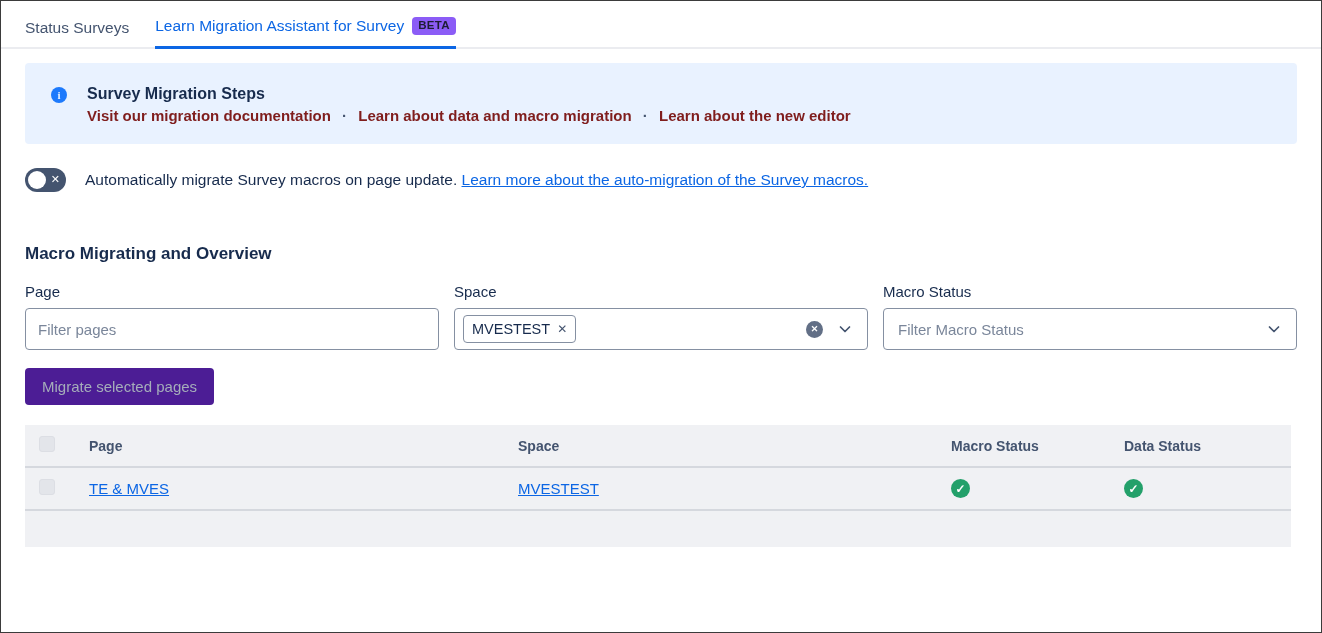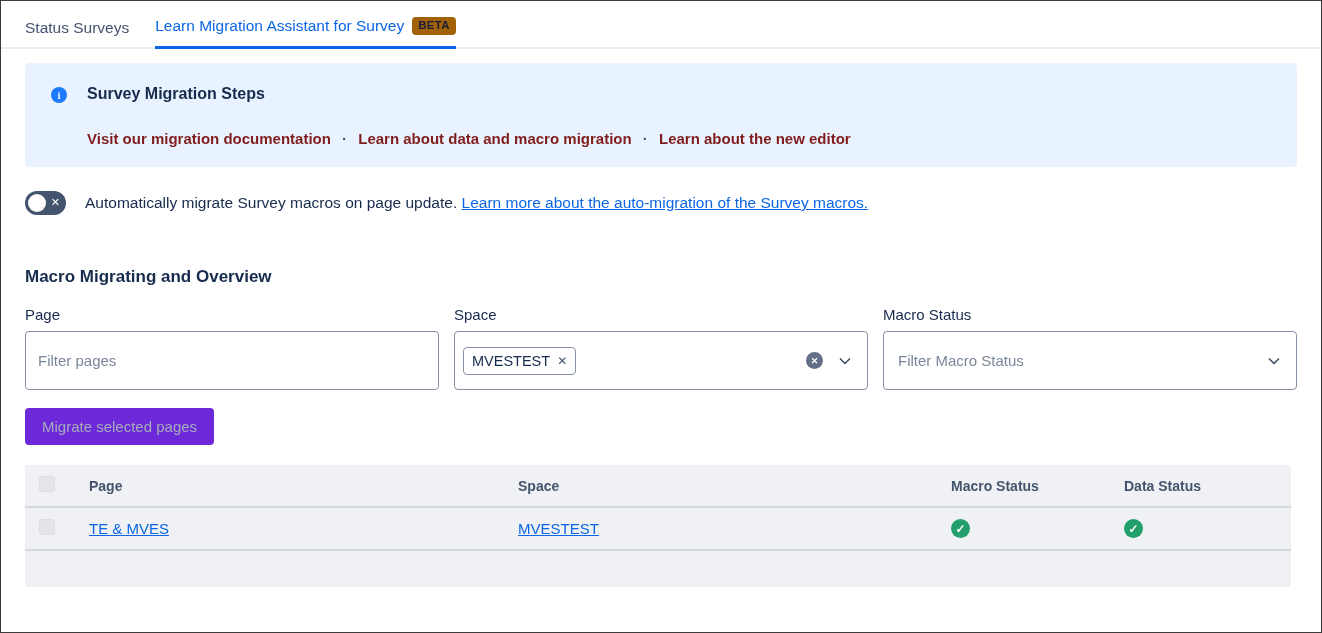--- a/index.html
+++ b/index.html
@@ -23,38 +23,38 @@
   }
   .tab{
     display:flex; align-items:center; gap:8px;
     padding-bottom:11px;
     font-size:15.5px; font-weight:500;
     color:#44546F; cursor:pointer;
     margin-bottom:-2px;
   }
   .tab.active{ color:#0C66E4; border-bottom:3px solid #0C66E4; }
   .beta-badge{
-    background:#a16207; color:#1D1D35;
+    background:#8b5cf6; color:#1D1D35;
     font-size:11.5px; font-weight:700; letter-spacing:.3px;
     padding:3px 6px; border-radius:4px; line-height:1;
   }
   
   .info-panel{
     margin:14px 24px 0 24px;
     background:#E9F2FF; border-radius:4px;
     padding:22px 24px 20px 26px;
     display:flex; gap:20px;
   }
   .info-icon{
     flex:0 0 auto; width:16px; height:16px; margin-top:2px;
     background:#1D7AFC; color:#E9F2FF; border-radius:50%;
     font-size:11px; font-weight:700; font-family:"Liberation Serif", serif;
     display:flex; align-items:center; justify-content:center;
   }
-  .info-title{ font-size:16px; font-weight:700; margin-bottom:27px; }
+  .info-title{ font-size:16px; font-weight:700; margin-bottom:4px; }
   .info-body{ font-size:15px; line-height:24px; max-width:1145px; margin-bottom:9px; }
   .info-links{ font-size:15px; font-weight:600; color:#0C66E4; }
   .info-links a{ color:#7f1d1d; text-decoration:none; cursor:pointer; }
   .link-sep{ color:#44546F; font-weight:700; margin:0 7px; }
   
   .toggle-row{
     margin:24px 24px 0 24px;
     display:flex; align-items:center; gap:19px;
     font-size:15.5px;
   }
@@ -77,21 +77,21 @@
     font-size:17px; font-weight:700;
   }
   
   .filter-row{
     margin:19px 24px 0 24px;
     display:flex; gap:15px;
   }
   .field{ flex:1; }
   .field-label{ font-size:15px; margin-bottom:8px; }
   .control{
-    height:59px; border:1.5px solid #8590A2; border-radius:4px;
+    height:42px; border:1.5px solid #8590A2; border-radius:4px;
     background:#fff; display:flex; align-items:center;
     font-size:15px;
   }
   .control input{
     border:none; outline:none; width:100%; height:100%;
     padding:0 12px; font-size:15px; font-family:inherit; color:#172B4D;
     background:transparent;
   }
   .control input::placeholder{ color:#7A869A; opacity:1; }
   .select{ padding:0 13px 0 8px; cursor:pointer; }
@@ -107,21 +107,21 @@
     width:17px; height:17px; border-radius:50%;
     background:#626F86; color:#fff; font-size:9px; font-weight:700;
     display:flex; align-items:center; justify-content:center;
     margin-right:13px; cursor:pointer;
   }
   .chevron{ flex:0 0 auto; cursor:pointer; }
   
   .migrate-btn{
     margin:18px 0 0 24px;
     display:inline-block;
-    background:#6d28d9; color:#A5ADBA;
+    background:#4c1d95; color:#A5ADBA;
     border:none; border-radius:4px;
     font-size:15px; font-family:inherit;
     padding:10px 17px; cursor:not-allowed;
   }
   
   .table{
     margin:20px 30px 0 24px;
     background:#F0F1F4;
   }
   .trow{

